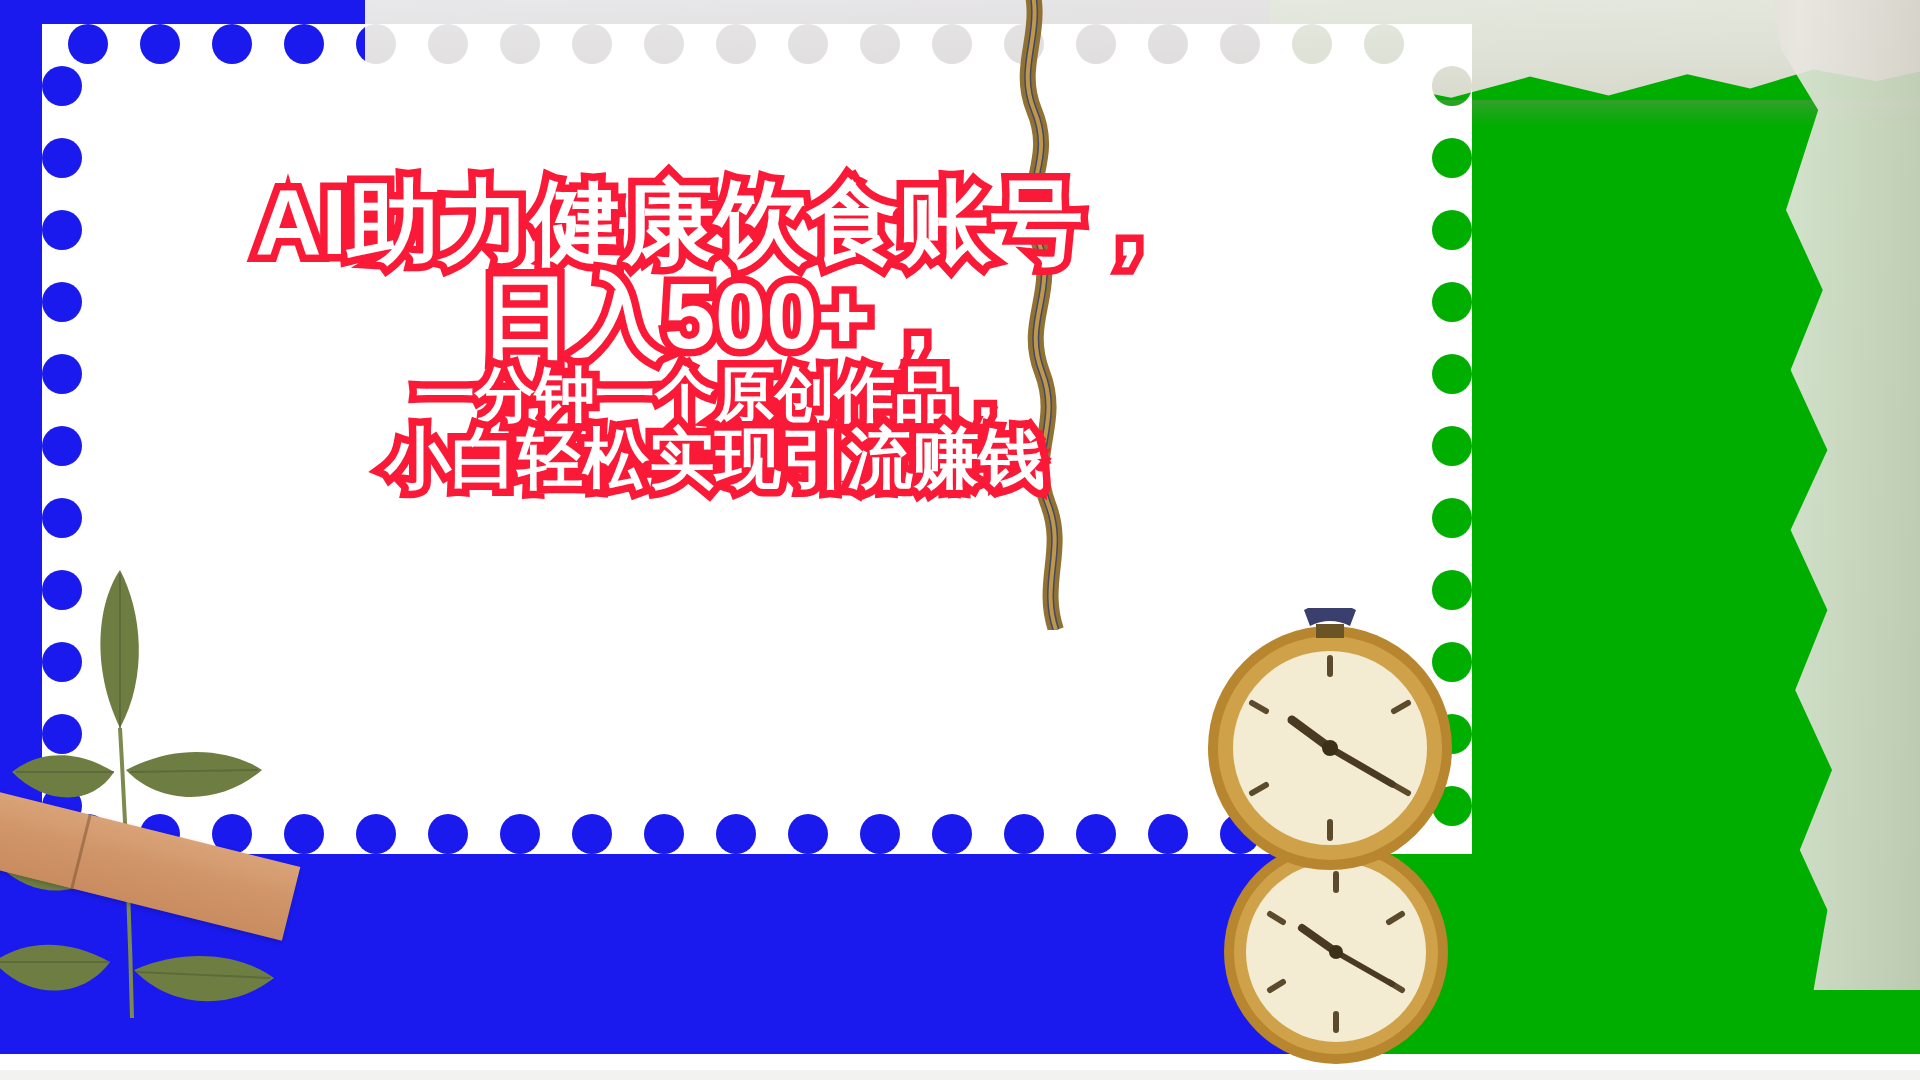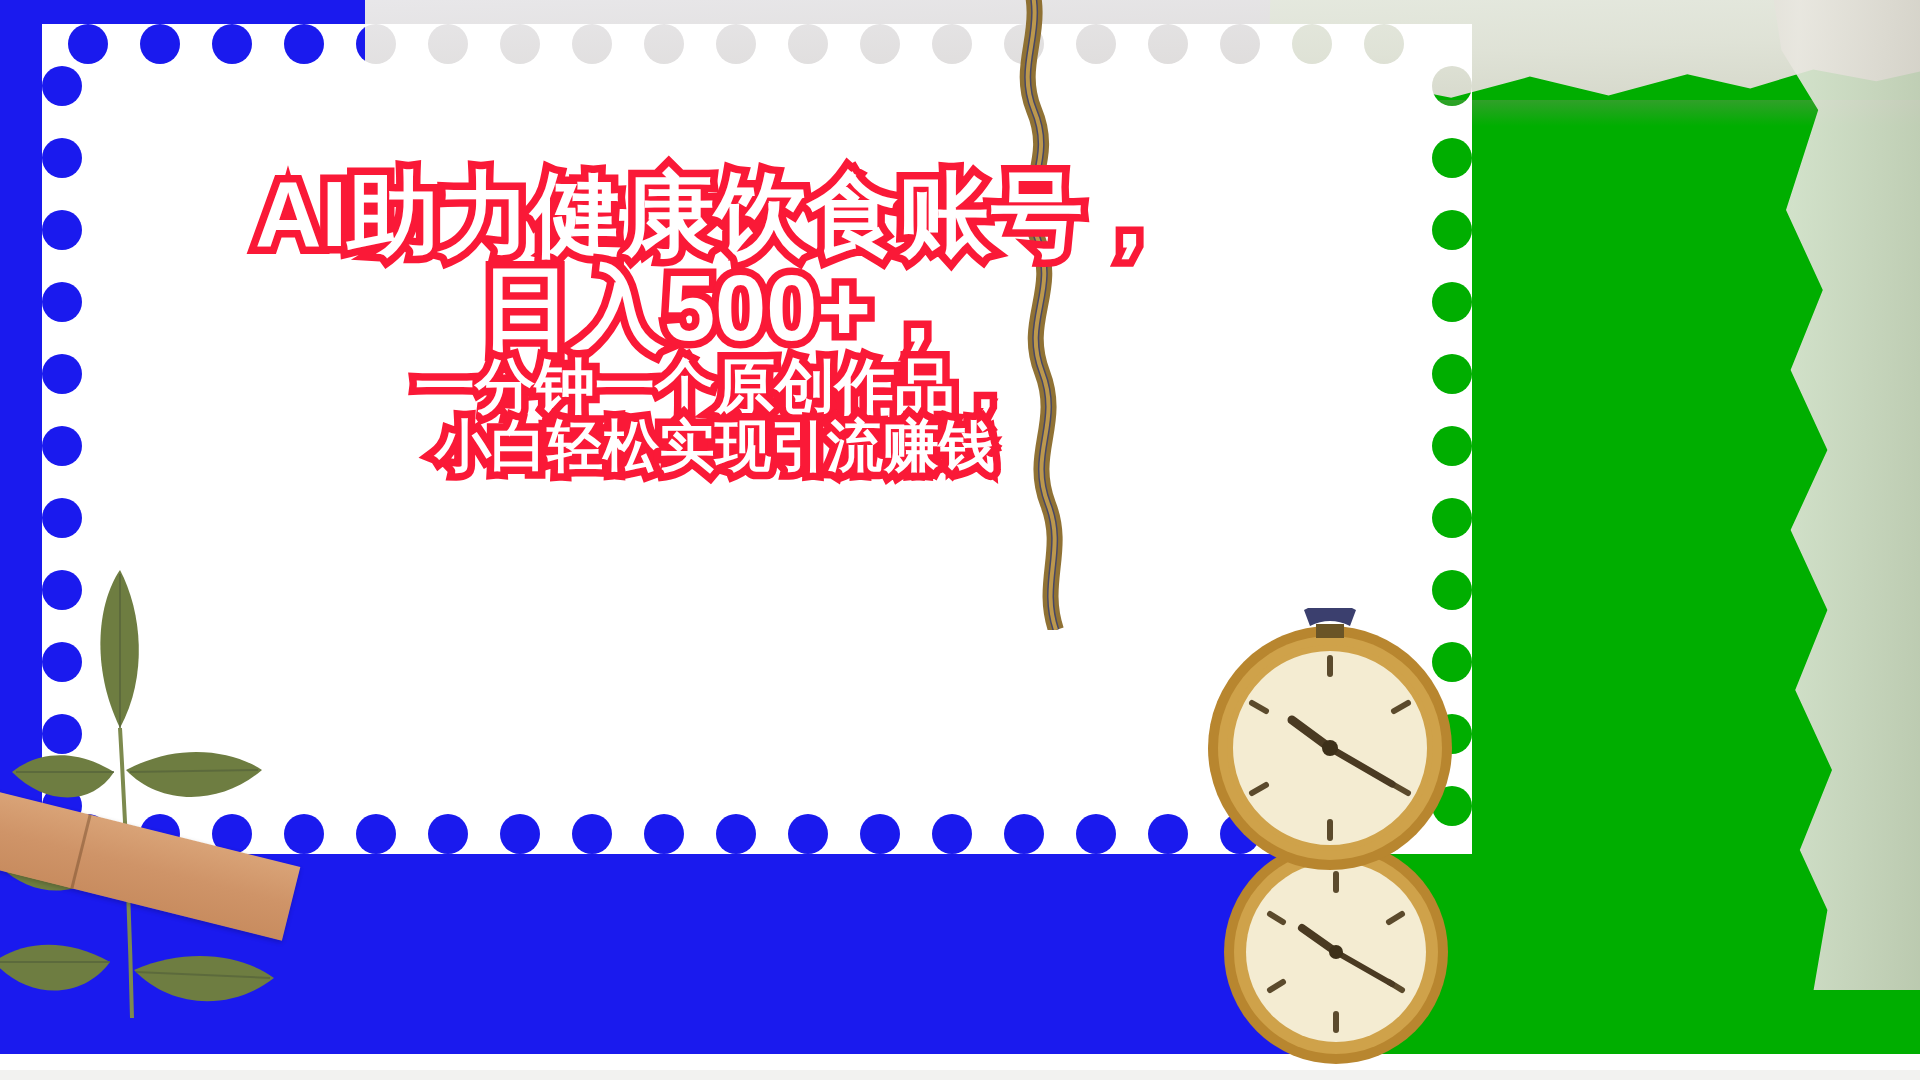--- a/index.html
+++ b/index.html
@@ -45,39 +45,39 @@
   }
 
   .stamp-inner{
     position:absolute;left:62px;top:60px;right:62px;bottom:60px;
     background:transparent;
     box-shadow:0 0 0 0 rgba(0,0,0,0);
   }
 
   
   #headline{
-    position:absolute;left:0;top:168px;width:1430px;
+    position:absolute;left:0;top:176px;width:1430px;
     display:flex;flex-direction:column;align-items:center;
     z-index:40;pointer-events:none;
   }
   .hl-line{
     color:#ffffff;
     font-weight:bold;
     letter-spacing:0px;
     line-height:1.02;
     white-space:nowrap;
     -webkit-text-stroke:15px #fa1937;
     paint-order:stroke fill;
     text-shadow:0 0 0 #fa1937;
     margin:0;
   }
   .hl-1{font-size:92px;}
   .hl-2{font-size:92px;margin-left:13px;}
   .hl-3{font-size:60px;}
-  .hl-4{font-size:56px;}
+  .hl-4{font-size:66px;}
 
   
   .leafgroup{position:absolute;z-index:30;}
 
   
   .tape{
     position:absolute;left:-34px;top:826px;width:330px;height:76px;
     background:linear-gradient(180deg,#d9a377 0%,#cf9468 50%,#c88c5f 100%);
     transform:rotate(14deg);
     z-index:35;

